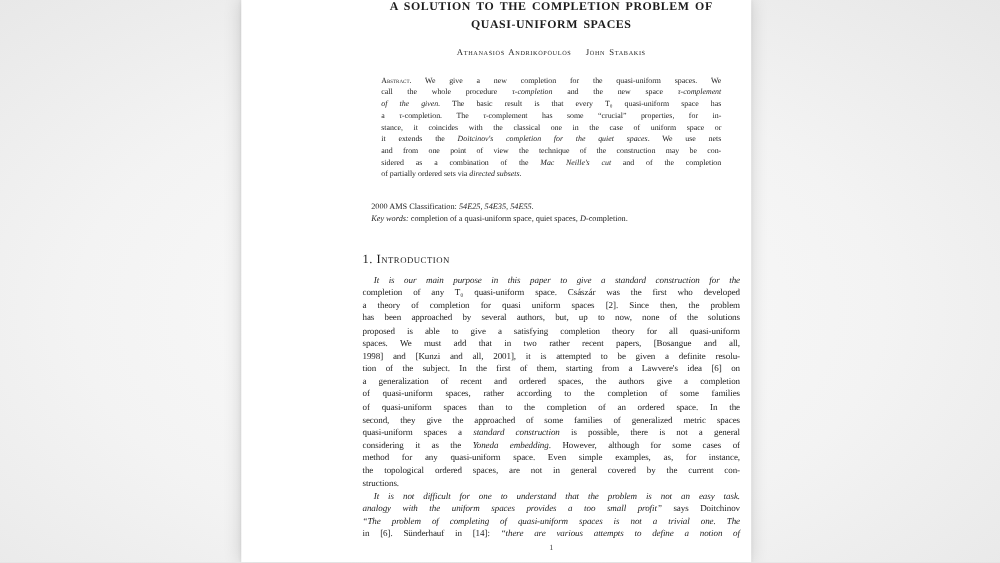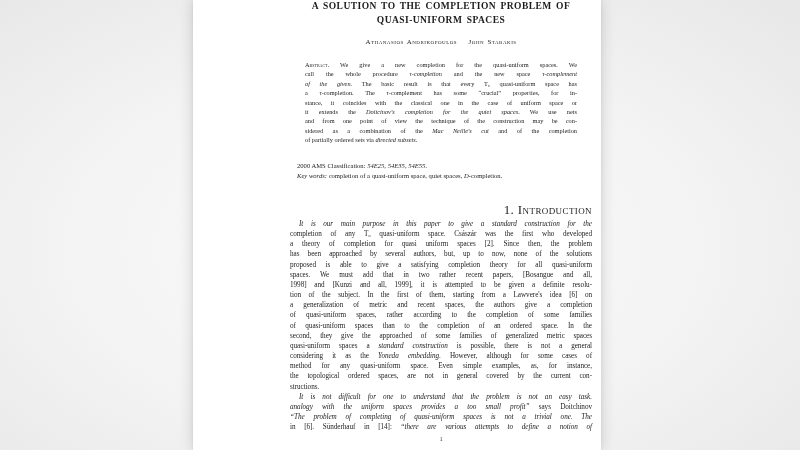--- a/index.html
+++ b/index.html
@@ -18,21 +18,21 @@
     position:absolute;left:196px;top:425px;width:400px;height:26px;
     transform:rotate(-90deg);transform-origin:top left;
     font-size:20px;color:#8b8b8b;text-align:center;line-height:26px;
     word-spacing:5px;letter-spacing:0.3px;white-space:nowrap;
   }
   .block{position:absolute;left:97px;width:302px;}
   #title{top:0px;font-weight:bold;font-size:9.5px;line-height:13.5px;letter-spacing:0.45px;word-spacing:1.6px;}
   #authors{top:38px;text-align:center;font-size:7px;font-variant:small-caps;letter-spacing:0.5px;word-spacing:1px;}
   #abstract{left:112px;width:272px;top:60px;font-size:6.3px;line-height:9.4px;}
   #classification{left:104px;width:292px;top:161px;font-size:6.6px;line-height:10px;}
-  #section-heading{top:202px;text-align:right;font-size:13px;font-variant:small-caps;letter-spacing:0.4px;}
+  #section-heading{top:202px;text-align:left;font-size:10px;font-variant:small-caps;letter-spacing:0.4px;}
   #body-text{top:219px;font-size:7.2px;line-height:10.15px;letter-spacing:-0.05px;}
   #page-number{top:435px;text-align:center;font-size:6.5px;color:#444;}
   .line{text-align:justify;text-align-last:justify;white-space:normal;}
   .line.last{text-align-last:left;}
   .line.center{text-align:center;text-align-last:center;}
   .line.left{text-align:left;text-align-last:left;}
   .line.indent{text-indent:9px;font-style:italic;}
   .sc{font-variant:small-caps;}
   i{font-style:italic;}
 </style>
@@ -71,23 +71,23 @@
 
     <div id="section-heading" class="block">1. Introduction</div>
 
     <div id="body-text" class="block">
         <div class="line indent">It is our main purpose in this paper to give a standard construction for the</div>
         <div class="line">completion of any T₀ quasi-uniform space. Császár was the first who developed</div>
         <div class="line">a theory of completion for quasi uniform spaces [2]. Since then, the problem</div>
         <div class="line">has been approached by several authors, but, up to now, none of the solutions</div>
         <div class="line">proposed is able to give a satisfying completion theory for all quasi-uniform</div>
         <div class="line">spaces. We must add that in two rather recent papers, [Bosangue and all,</div>
-        <div class="line">1998] and [Kunzi and all, 1999], it is attempted to be given a definite resolu-</div>
+        <div class="line">1998] and [Kunzi and all, 2001], it is attempted to be given a definite resolu-</div>
         <div class="line">tion of the subject. In the first of them, starting from a Lawvere's idea [6] on</div>
-        <div class="line">a generalization of metric and recent spaces, the authors give a completion</div>
+        <div class="line">a generalization of recent and ordered spaces, the authors give a completion</div>
         <div class="line">of quasi-uniform spaces, rather according to the completion of some families</div>
         <div class="line">of quasi-uniform spaces than to the completion of an ordered space. In the</div>
         <div class="line">second, they give the approached of some families of generalized metric spaces</div>
         <div class="line">quasi-uniform spaces a <i>standard construction</i> is possible, there is not a general</div>
         <div class="line">considering it as the <i>Yoneda embedding</i>. However, although for some cases of</div>
         <div class="line">method for any quasi-uniform space. Even simple examples, as, for instance,</div>
         <div class="line">the topological ordered spaces, are not in general covered by the current con-</div>
         <div class="line last">structions.</div>
         <div class="line indent">It is not difficult for one to understand that the problem is not an easy task.</div>
         <div class="line"><i>analogy with the uniform spaces provides a too small profit”</i> says Doitchinov</div>

